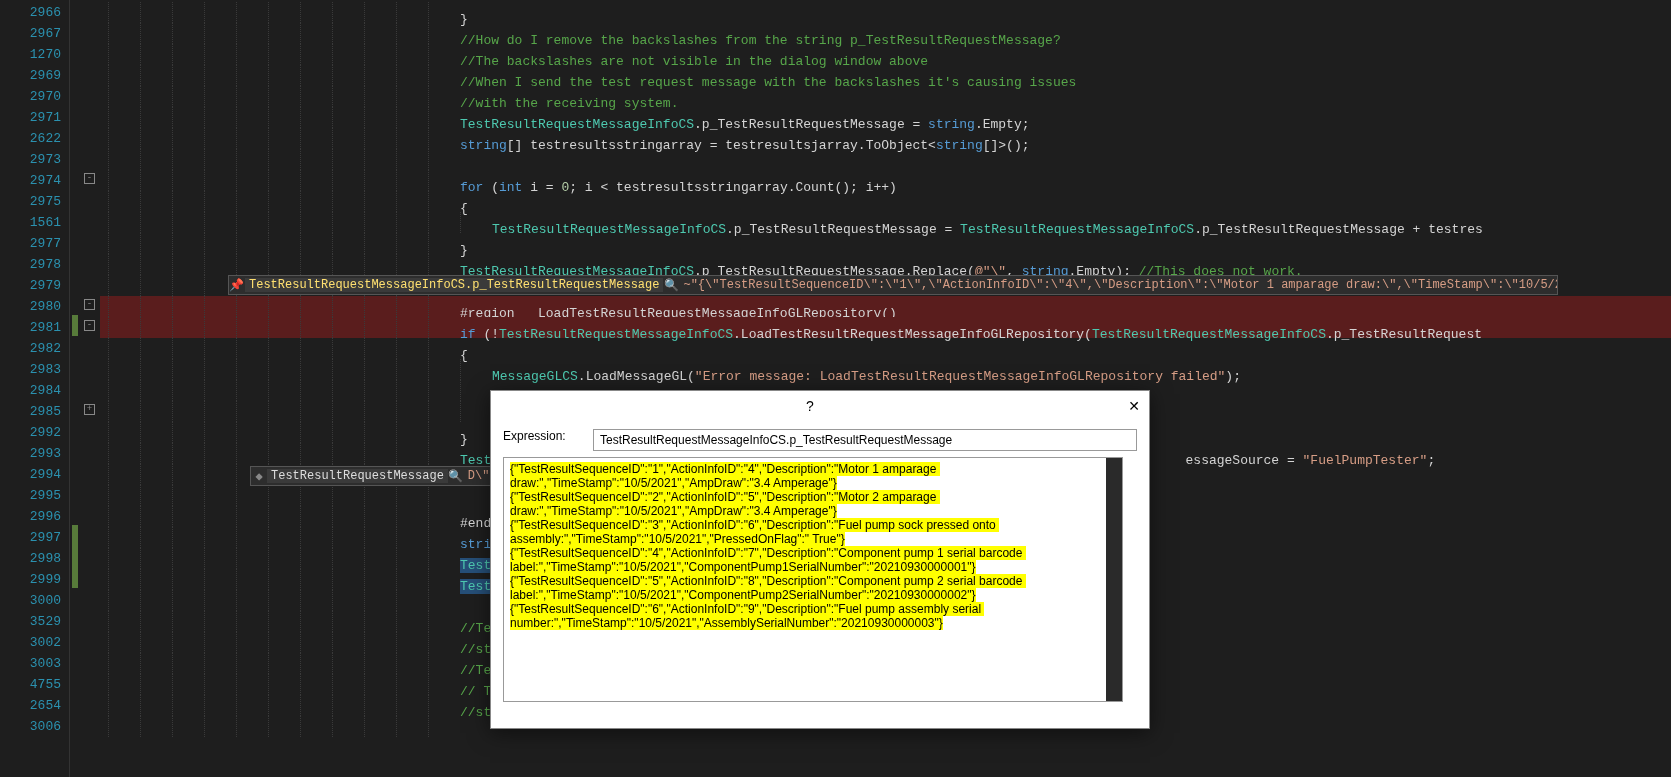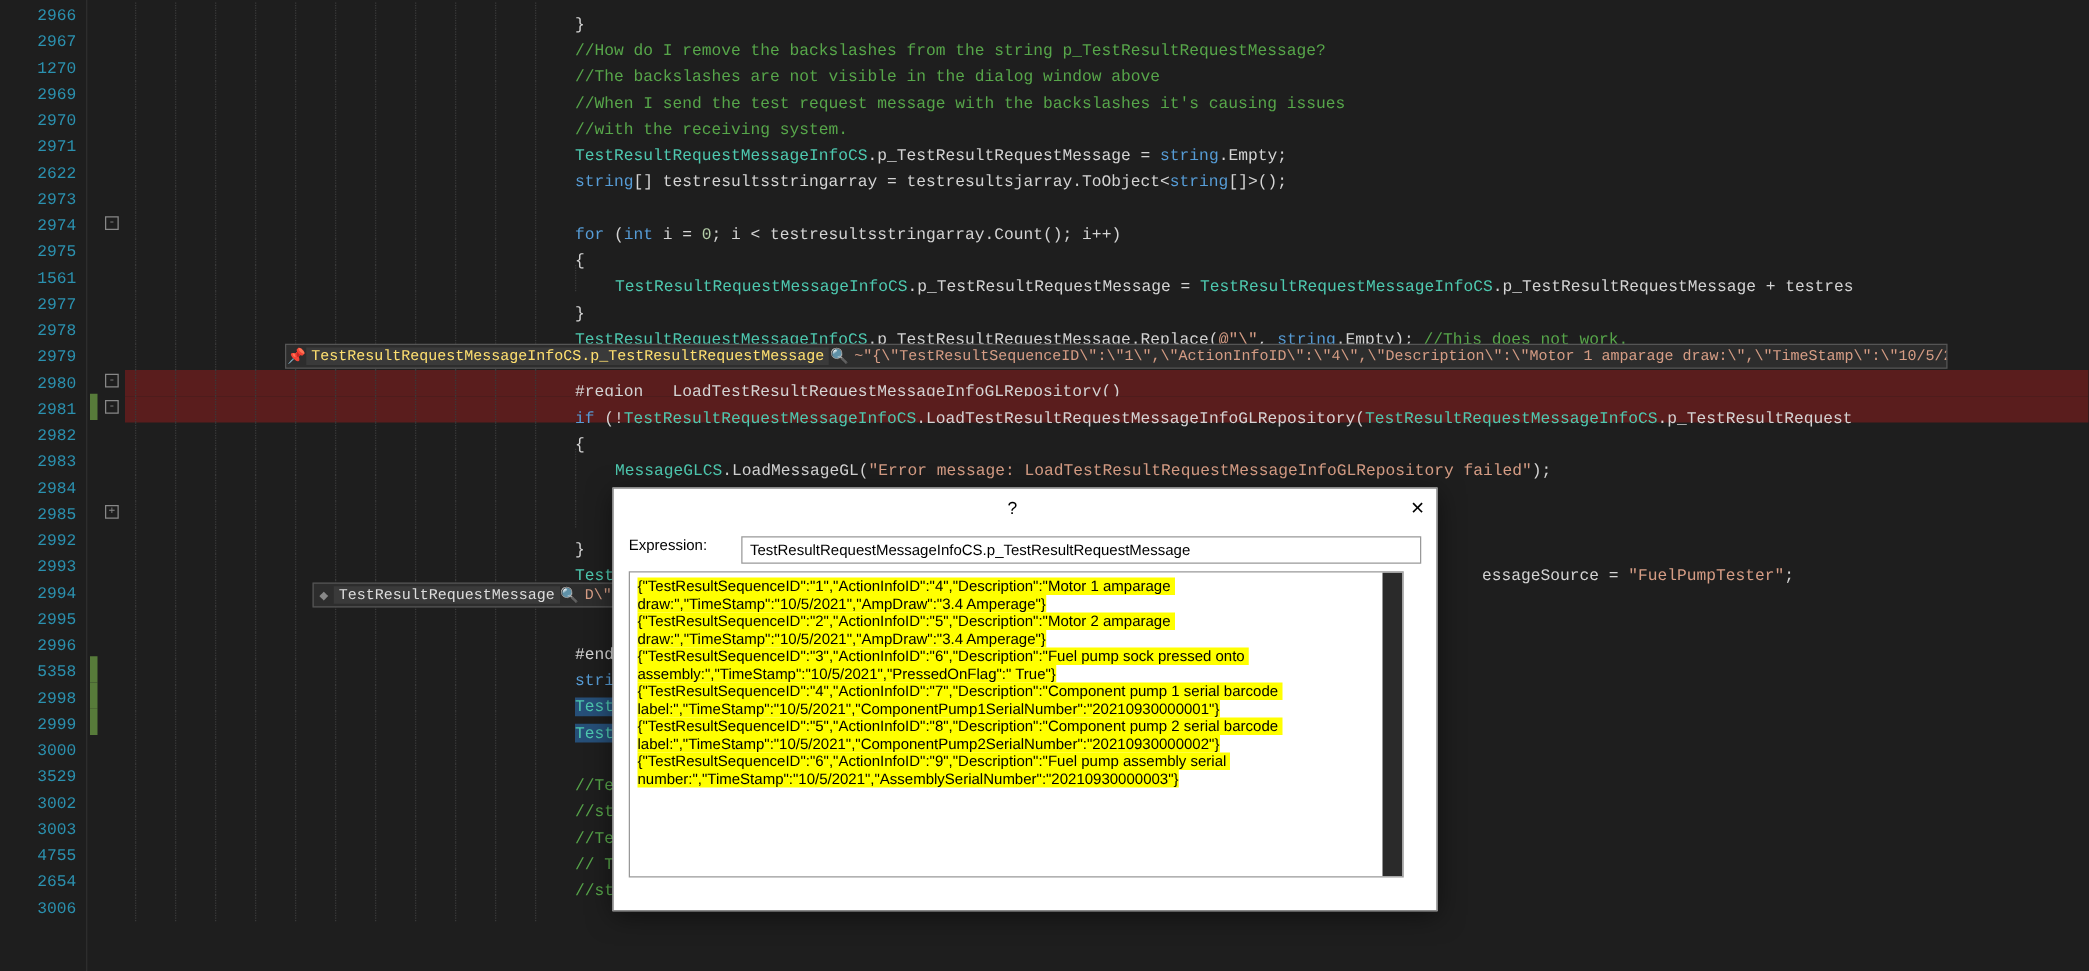--- a/index.html
+++ b/index.html
@@ -60,21 +60,21 @@
       <div class="ln">2981</div>
       <div class="ln">2982</div>
       <div class="ln">2983</div>
       <div class="ln">2984</div>
       <div class="ln">2985</div>
       <div class="ln">2992</div>
       <div class="ln">2993</div>
       <div class="ln">2994</div>
       <div class="ln">2995</div>
       <div class="ln">2996</div>
-      <div class="ln">5358</div>
+      <div class="ln">2997</div>
       <div class="ln">2998</div>
       <div class="ln">2999</div>
       <div class="ln">3000</div>
       <div class="ln">3529</div>
       <div class="ln">3002</div>
       <div class="ln">3003</div>
       <div class="ln">4755</div>
       <div class="ln">2654</div>
       <div class="ln">3006</div>
     </div>

